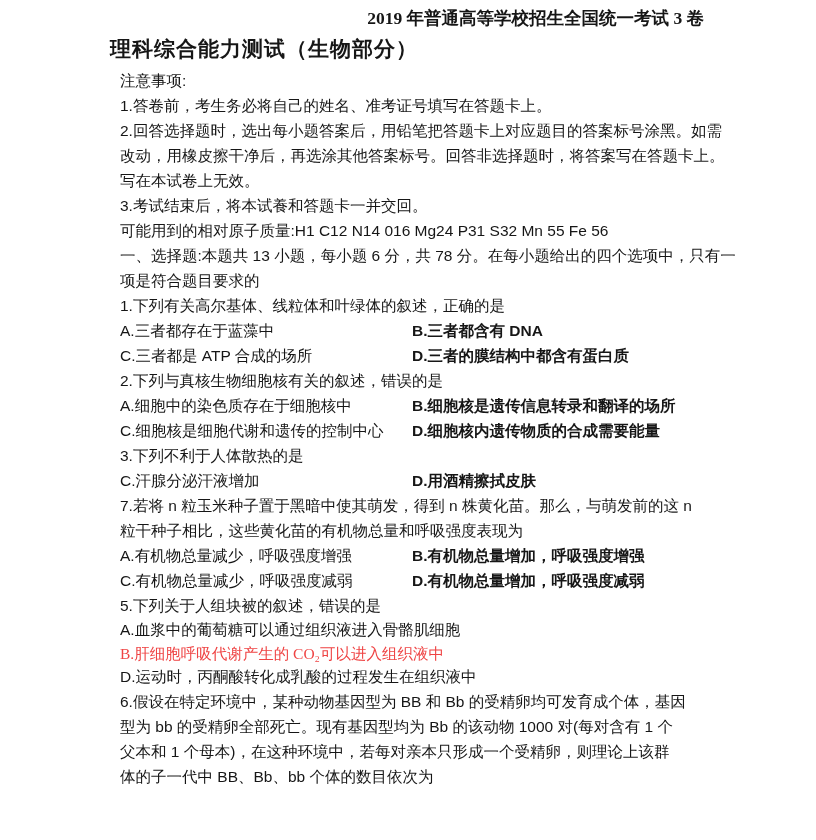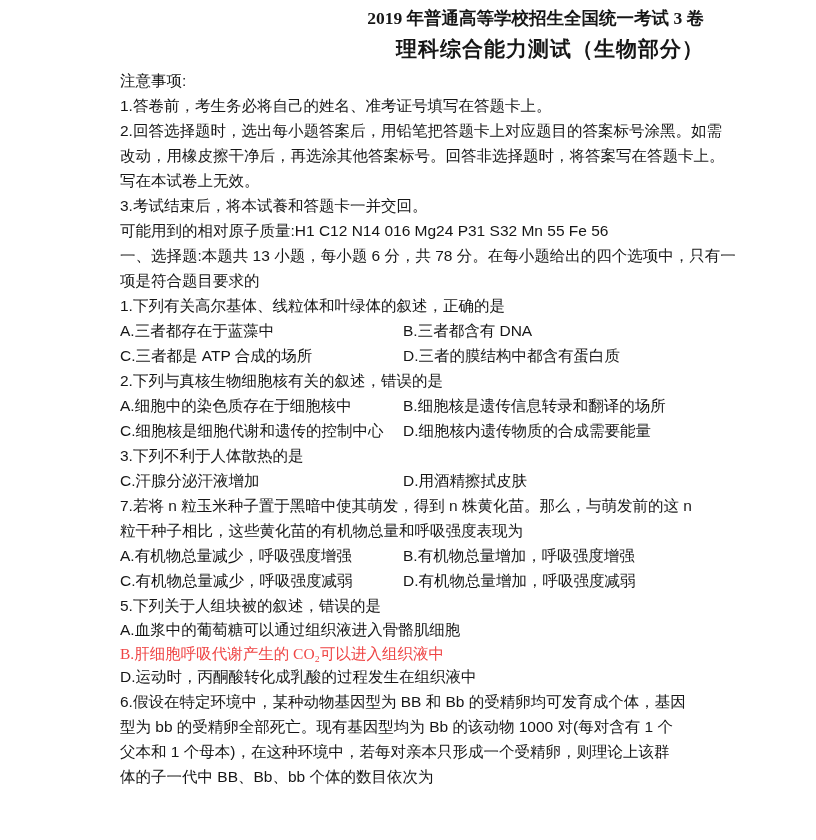--- a/index.html
+++ b/index.html
@@ -16,39 +16,39 @@
   }
   .exam-title {
     text-align:right;
     font-family:"Liberation Serif","DejaVu Serif",serif;
     font-size:17.5px; font-weight:600;
     line-height:24px;
     white-space:nowrap;
     margin:0 0 0 -10px;
   }
   .exam-subtitle {
-    text-align:right;
+    text-align:left;
     font-size:21px; font-weight:800;
     line-height:30px;
     white-space:nowrap;
     margin:4px 0 0 -10px;
     letter-spacing:1px;
   }
   .exam-subtitle .paren {
     font-weight:600;
     font-family:"Liberation Serif","DejaVu Serif",serif;
   }
   .body-text {
     margin-top:4px;
     font-size:15.5px;
     line-height:25px;
   }
   .ln { white-space:nowrap; }
   .optrow { position:relative; }
-  .opt2 { position:absolute; left:283px; top:0; }
+  .opt2 { position:absolute; left:292px; top:0;font-weight:bold; }
   .serif-line {
     font-family:"Liberation Serif","DejaVu Serif",serif;
     color:#ef4444;
   }
   .tight .ln { line-height:23.5px; }
 </style>
 </head>
 <body>
 
 <div class="page">

